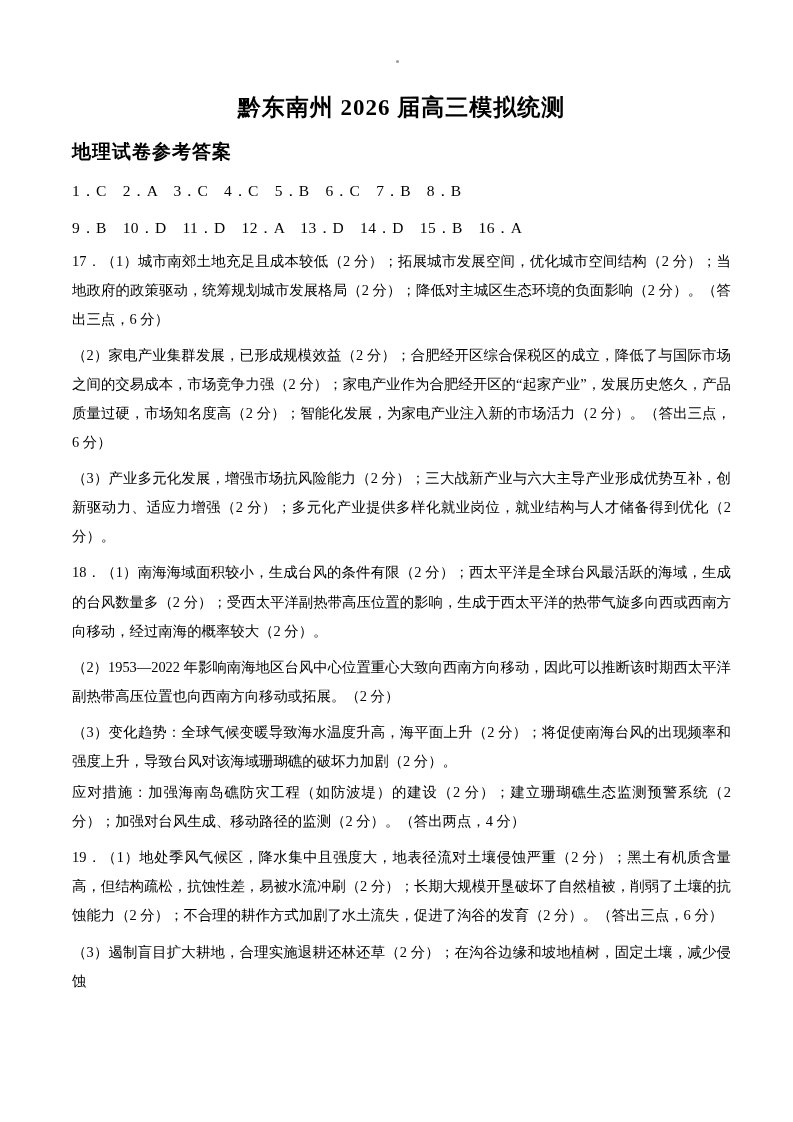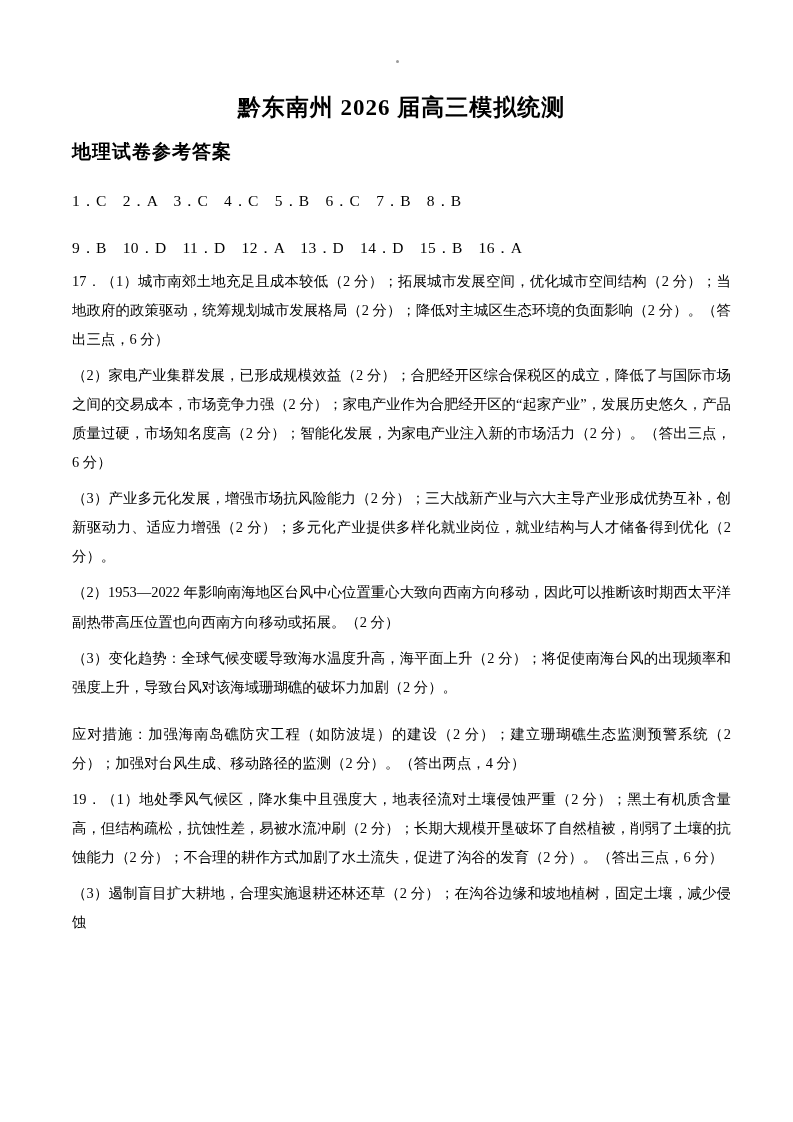--- a/index.html
+++ b/index.html
@@ -42,50 +42,51 @@
   }
   h2.doc-subtitle {
     font-size: 19px;
     font-weight: bold;
     margin: 16px 0 0 0;
     letter-spacing: 1px;
     font-family: "Liberation Serif", "DejaVu Serif", serif;
   }
   .answer-row {
     font-size: 15.5px;
-    margin-top: 24px;
+    margin-top: 14px;
     letter-spacing: 0.4px;
     line-height: 1.5;
   }
   .para {
     font-size: 14.4px;
     line-height: 2.02;
     margin-top: 7px;
     text-align: justify;
     text-justify: inter-ideograph;
   }
   .para.tight {
-    margin-top: 18px;
+    margin-top: 2px;
   }
 </style>
 </head>
 <body>
 
 <div class="page">
 
   <div class="corner-dot"></div>
 
   <h1 class="doc-title">黔东南州 2026 届高三模拟统测</h1>
   <h2 class="doc-subtitle">地理试卷参考答案</h2>
 
   <div class="answer-row">1．C　2．A　3．C　4．C　5．B　6．C　7．B　8．B</div>
   <div class="answer-row">9．B　10．D　11．D　12．A　13．D　14．D　15．B　16．A</div>
 
   <div class="para">17．（1）城市南郊土地充足且成本较低（2 分）；拓展城市发展空间，优化城市空间结构（2 分）；当地政府的政策驱动，统筹规划城市发展格局（2 分）；降低对主城区生态环境的负面影响（2 分）。（答出三点，6 分）</div>
   <div class="para">（2）家电产业集群发展，已形成规模效益（2 分）；合肥经开区综合保税区的成立，降低了与国际市场之间的交易成本，市场竞争力强（2 分）；家电产业作为合肥经开区的“起家产业”，发展历史悠久，产品质量过硬，市场知名度高（2 分）；智能化发展，为家电产业注入新的市场活力（2 分）。（答出三点，6 分）</div>
   <div class="para">（3）产业多元化发展，增强市场抗风险能力（2 分）；三大战新产业与六大主导产业形成优势互补，创新驱动力、适应力增强（2 分）；多元化产业提供多样化就业岗位，就业结构与人才储备得到优化（2 分）。</div>
+  <div class="para">18．（1）南海海域面积较小，生成台风的条件有限（2 分）；西太平洋是全球台风最活跃的海域，生成的台风数量多（2 分）；受西太平洋副热带高压位置的影响，生成于西太平洋的热带气旋多向西或西南方向移动，经过南海的概率较大（2 分）。</div>
   <div class="para">（2）1953—2022 年影响南海地区台风中心位置重心大致向西南方向移动，因此可以推断该时期西太平洋副热带高压位置也向西南方向移动或拓展。（2 分）</div>
   <div class="para">（3）变化趋势：全球气候变暖导致海水温度升高，海平面上升（2 分）；将促使南海台风的出现频率和强度上升，导致台风对该海域珊瑚礁的破坏力加剧（2 分）。</div>
   <div class="para tight">应对措施：加强海南岛礁防灾工程（如防波堤）的建设（2 分）；建立珊瑚礁生态监测预警系统（2 分）；加强对台风生成、移动路径的监测（2 分）。（答出两点，4 分）</div>
   <div class="para">19．（1）地处季风气候区，降水集中且强度大，地表径流对土壤侵蚀严重（2 分）；黑土有机质含量高，但结构疏松，抗蚀性差，易被水流冲刷（2 分）；长期大规模开垦破坏了自然植被，削弱了土壤的抗蚀能力（2 分）；不合理的耕作方式加剧了水土流失，促进了沟谷的发育（2 分）。（答出三点，6 分）</div>
   <div class="para">（3）遏制盲目扩大耕地，合理实施退耕还林还草（2 分）；在沟谷边缘和坡地植树，固定土壤，减少侵蚀</div>
 
 </div>
 
 </body></html>

